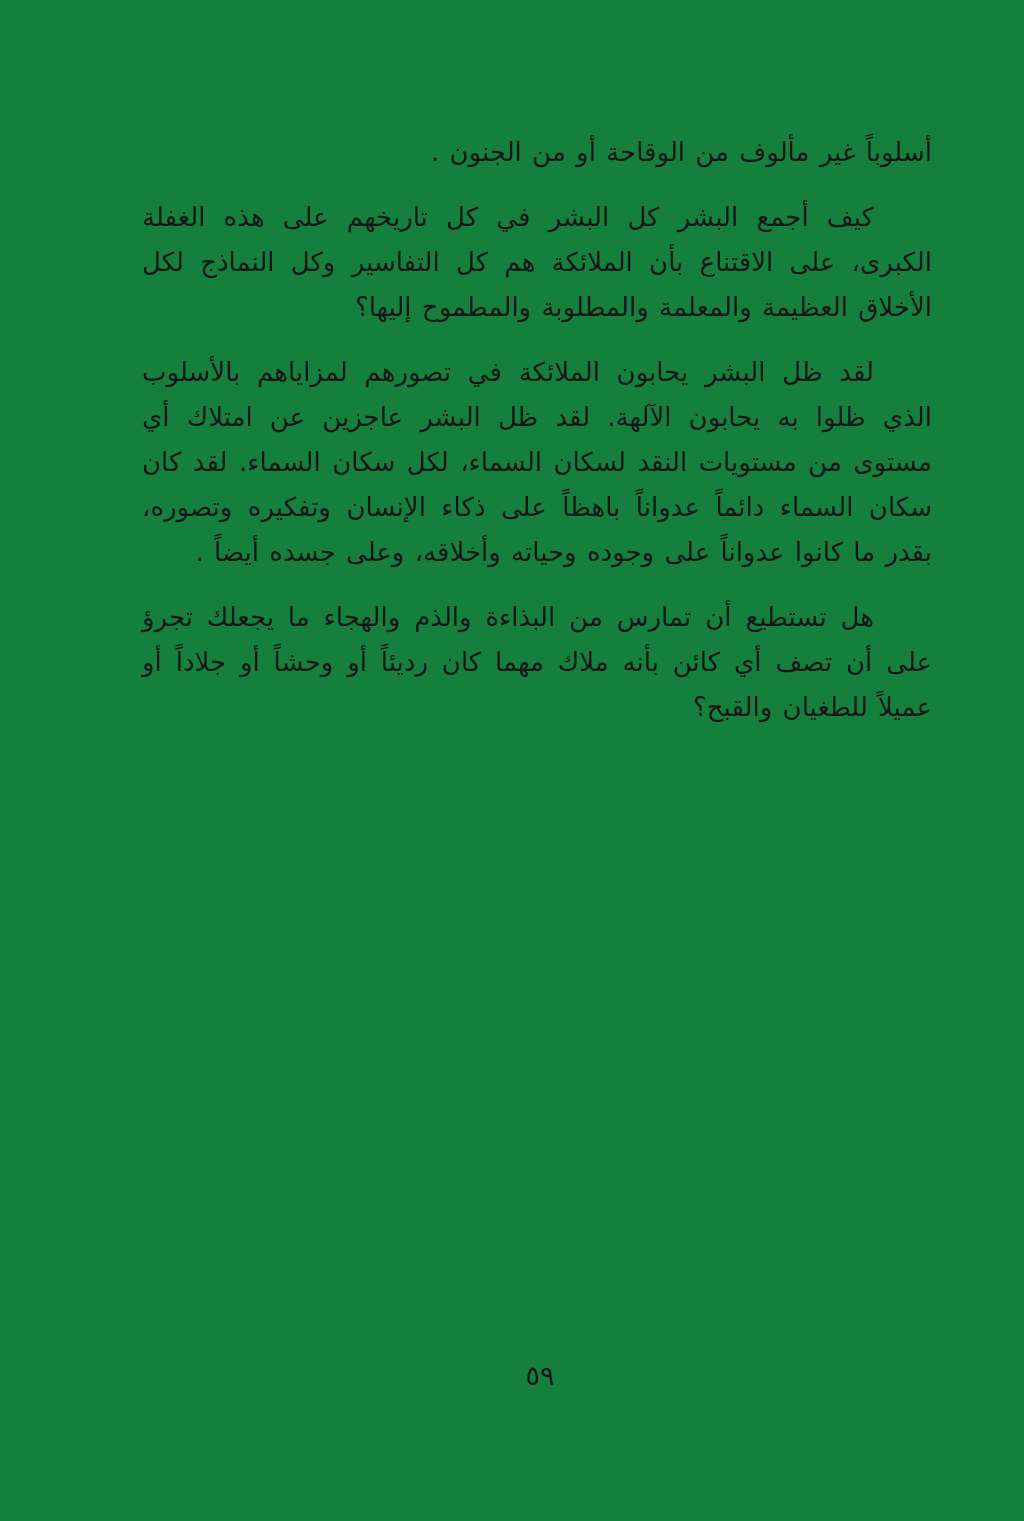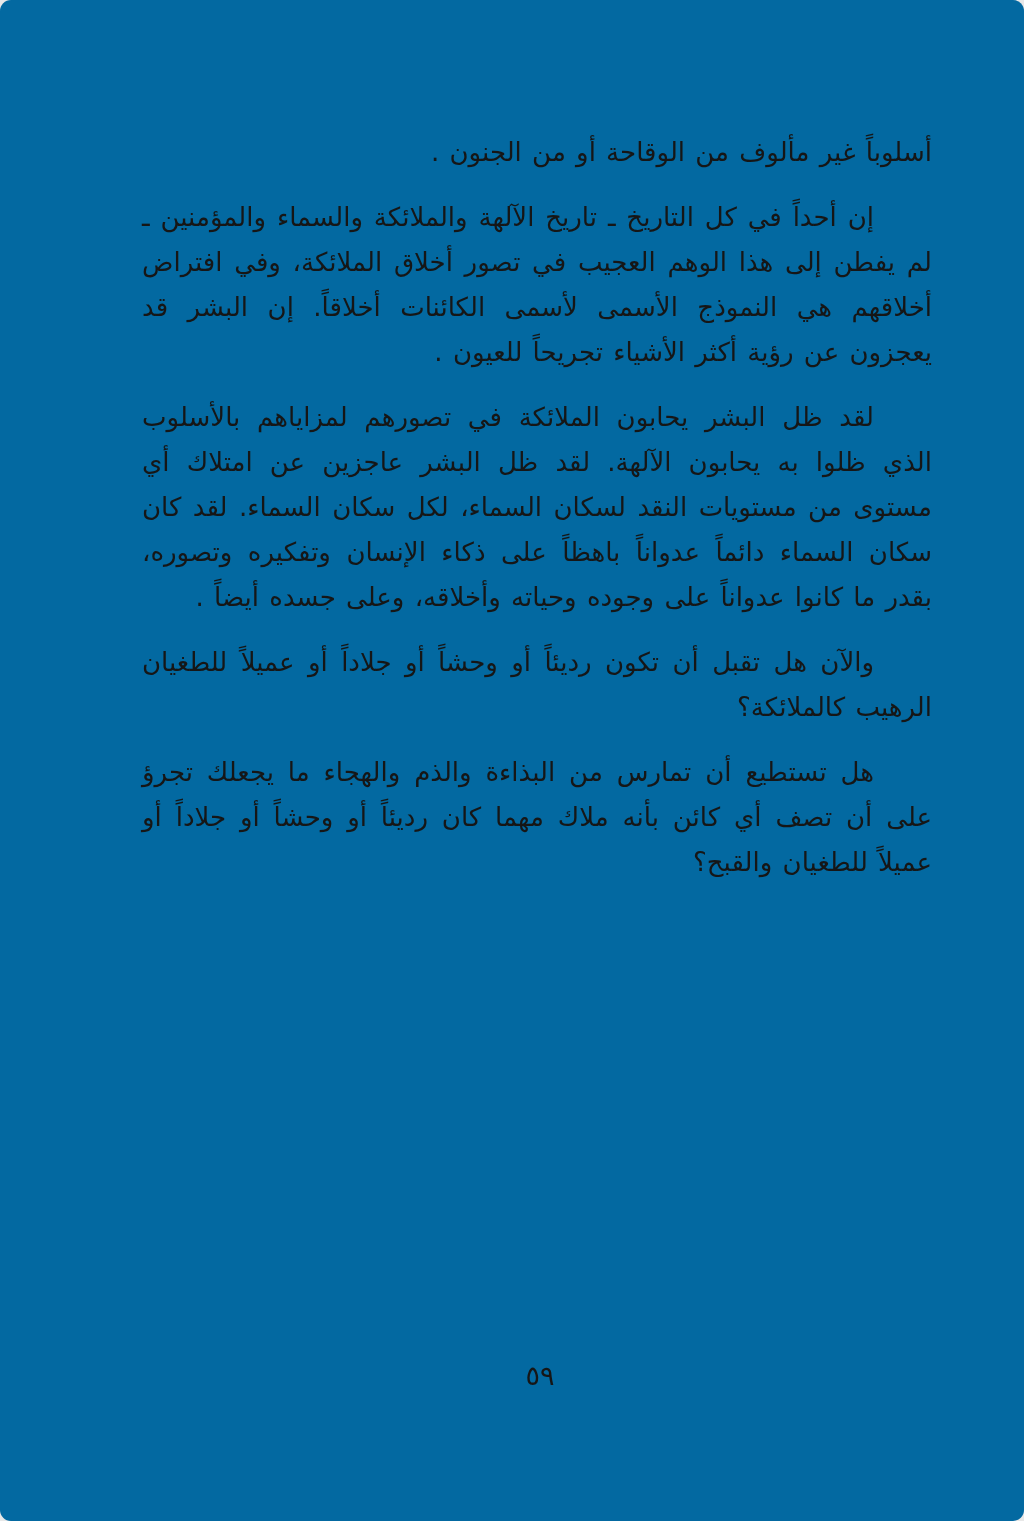--- a/index.html
+++ b/index.html
@@ -5,25 +5,24 @@
   html, body {
     margin: 0;
     padding: 0;
     background: #e8e8e8;
   }
   .page {
     position: relative;
     width: 1024px;
     height: 1521px;
     margin: 0 auto;
-    background: #0369a1;
+    background: #15803d;
     color: #161616;
     font-family: "DejaVu Sans", sans-serif;
     overflow: hidden;
-    border-radius: 11px;
   }
   .text-block {
     position: absolute;
     top: 130px;
     right: 92px;
     left: 142px;
     direction: rtl;
     unicode-bidi: embed;
   }
   .para {
@@ -55,22 +54,21 @@
     letter-spacing: 6px;
     text-align: center;
   }
 </style>
 </head>
 <body>
 
 <div class="page">
   <div class="text-block">
     <p class="para continuation">أسلوباً غير مألوف من الوقاحة أو من الجنون .</p>
-    <p class="para">إن أحداً في كل التاريخ ـ تاريخ الآلهة والملائكة والسماء والمؤمنين ـ لم يفطن إلى هذا الوهم العجيب في تصور أخلاق الملائكة، وفي افتراض أخلاقهم هي النموذج الأسمى لأسمى الكائنات أخلاقاً. إن البشر قد يعجزون عن رؤية أكثر الأشياء تجريحاً للعيون .</p>
+    <p class="para">كيف أجمع البشر كل البشر في كل تاريخهم على هذه الغفلة الكبرى، على الاقتناع بأن الملائكة هم كل التفاسير وكل النماذج لكل الأخلاق العظيمة والمعلمة والمطلوبة والمطموح إليها؟</p>
     <p class="para">لقد ظل البشر يحابون الملائكة في تصورهم لمزاياهم بالأسلوب الذي ظلوا به يحابون الآلهة. لقد ظل البشر عاجزين عن امتلاك أي مستوى من مستويات النقد لسكان السماء، لكل سكان السماء. لقد كان سكان السماء دائماً عدواناً باهظاً على ذكاء الإنسان وتفكيره وتصوره، بقدر ما كانوا عدواناً على وجوده وحياته وأخلاقه، وعلى جسده أيضاً .</p>
-    <p class="para">والآن هل تقبل أن تكون رديئاً أو وحشاً أو جلاداً أو عميلاً للطغيان الرهيب كالملائكة؟</p>
     <p class="para">هل تستطيع أن تمارس من البذاءة والذم والهجاء ما يجعلك تجرؤ على أن تصف أي كائن بأنه ملاك مهما كان رديئاً أو وحشاً أو جلاداً أو عميلاً للطغيان والقبح؟</p>
   </div>
 
   <div class="page-number">
     <span>٥٩</span>
   </div>
 </div>
 
 </body></html>

